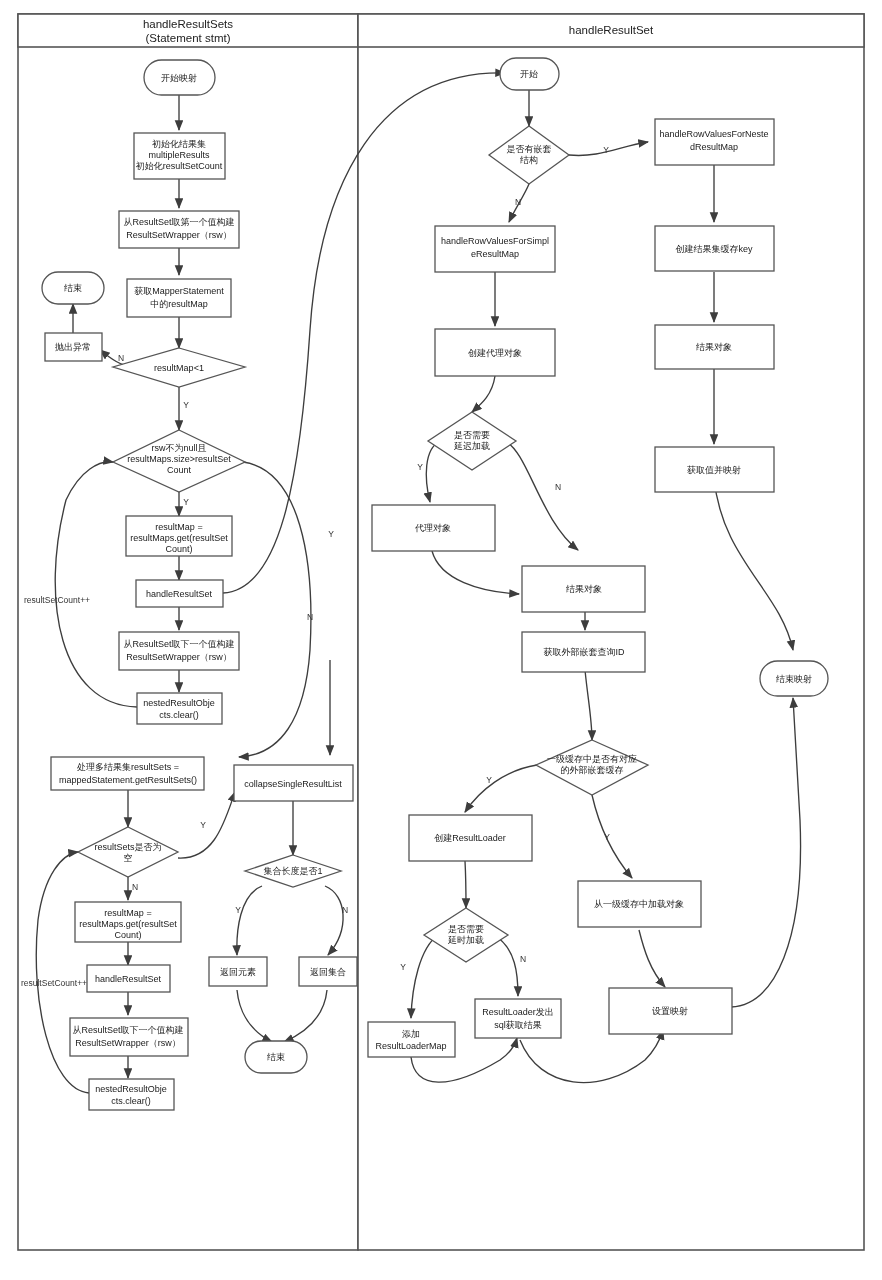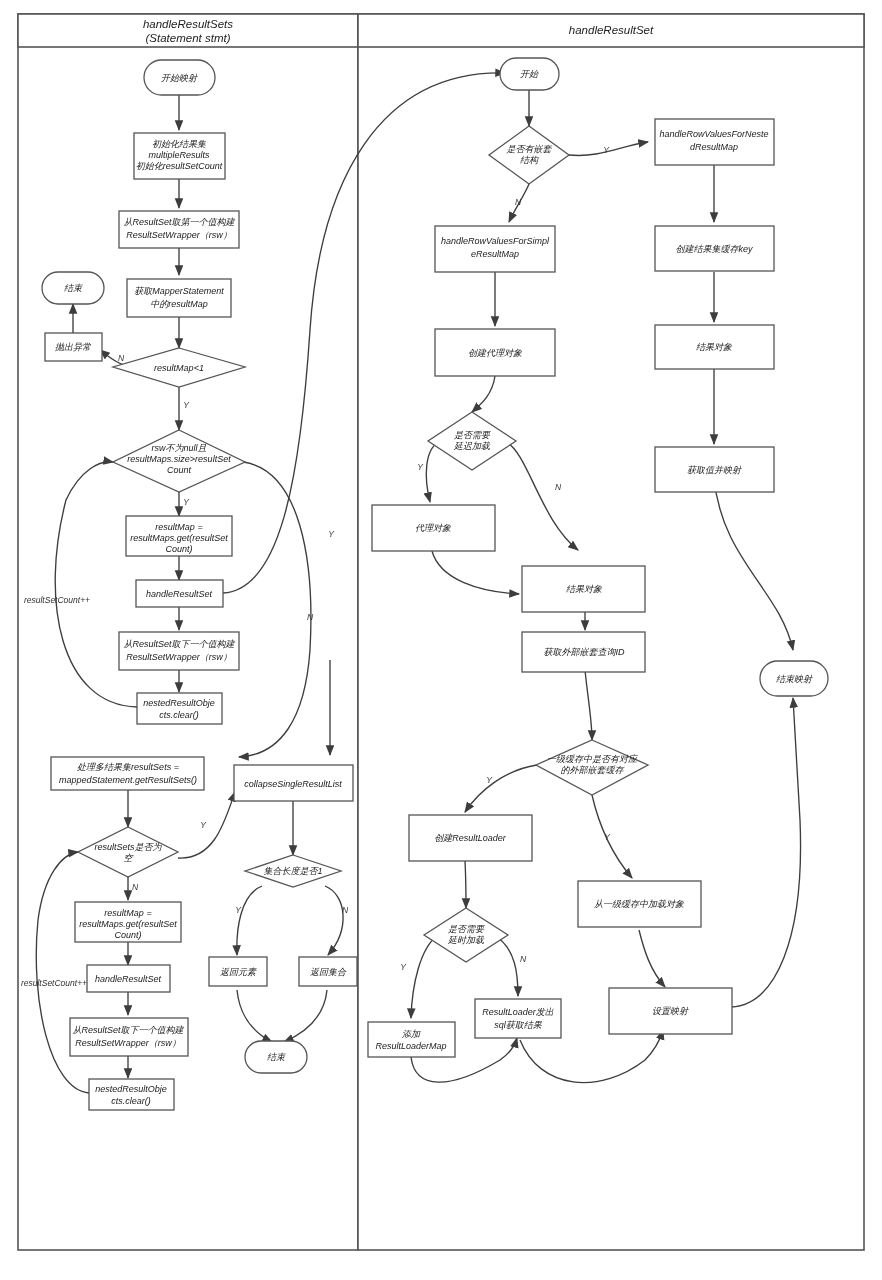--- a/index.html
+++ b/index.html
@@ -1,17 +1,17 @@
 <!DOCTYPE html>
 <html><head>
 <meta charset="utf-8">
 <style>
   html,body{margin:0;padding:0;background:#ffffff;}
   body{width:882px;height:1280px;font-family:"Liberation Sans","DejaVu Sans",sans-serif;}
-  #stage{position:relative;width:874px;height:1280px;overflow:hidden;background:#fff;font-style:italic;}
+  #stage{position:relative;width:874px;height:1280px;overflow:hidden;background:#fff;}
   svg#flow{position:absolute;left:0;top:0;width:882px;height:1280px;}
   .swimlane-rect{fill:#ffffff;stroke:#555555;stroke-width:1.6;}
   .swimlane-head{fill:#ffffff;stroke:#555555;stroke-width:1.6;}
   .lane-title{font-size:11.5px;fill:#222;text-anchor:middle;dominant-baseline:middle;}
   .nodebox{fill:#ffffff;stroke:#555555;stroke-width:1.3;}
   .nodediam{fill:#ffffff;stroke:#555555;stroke-width:1.3;}
   .nodetext{font-size:9px;fill:#1a1a1a;text-anchor:middle;}
   .edge{fill:none;stroke:#3d3d3d;stroke-width:1.35;}
   .edgelabel{font-size:8.5px;fill:#333;text-anchor:middle;}
 </style>

